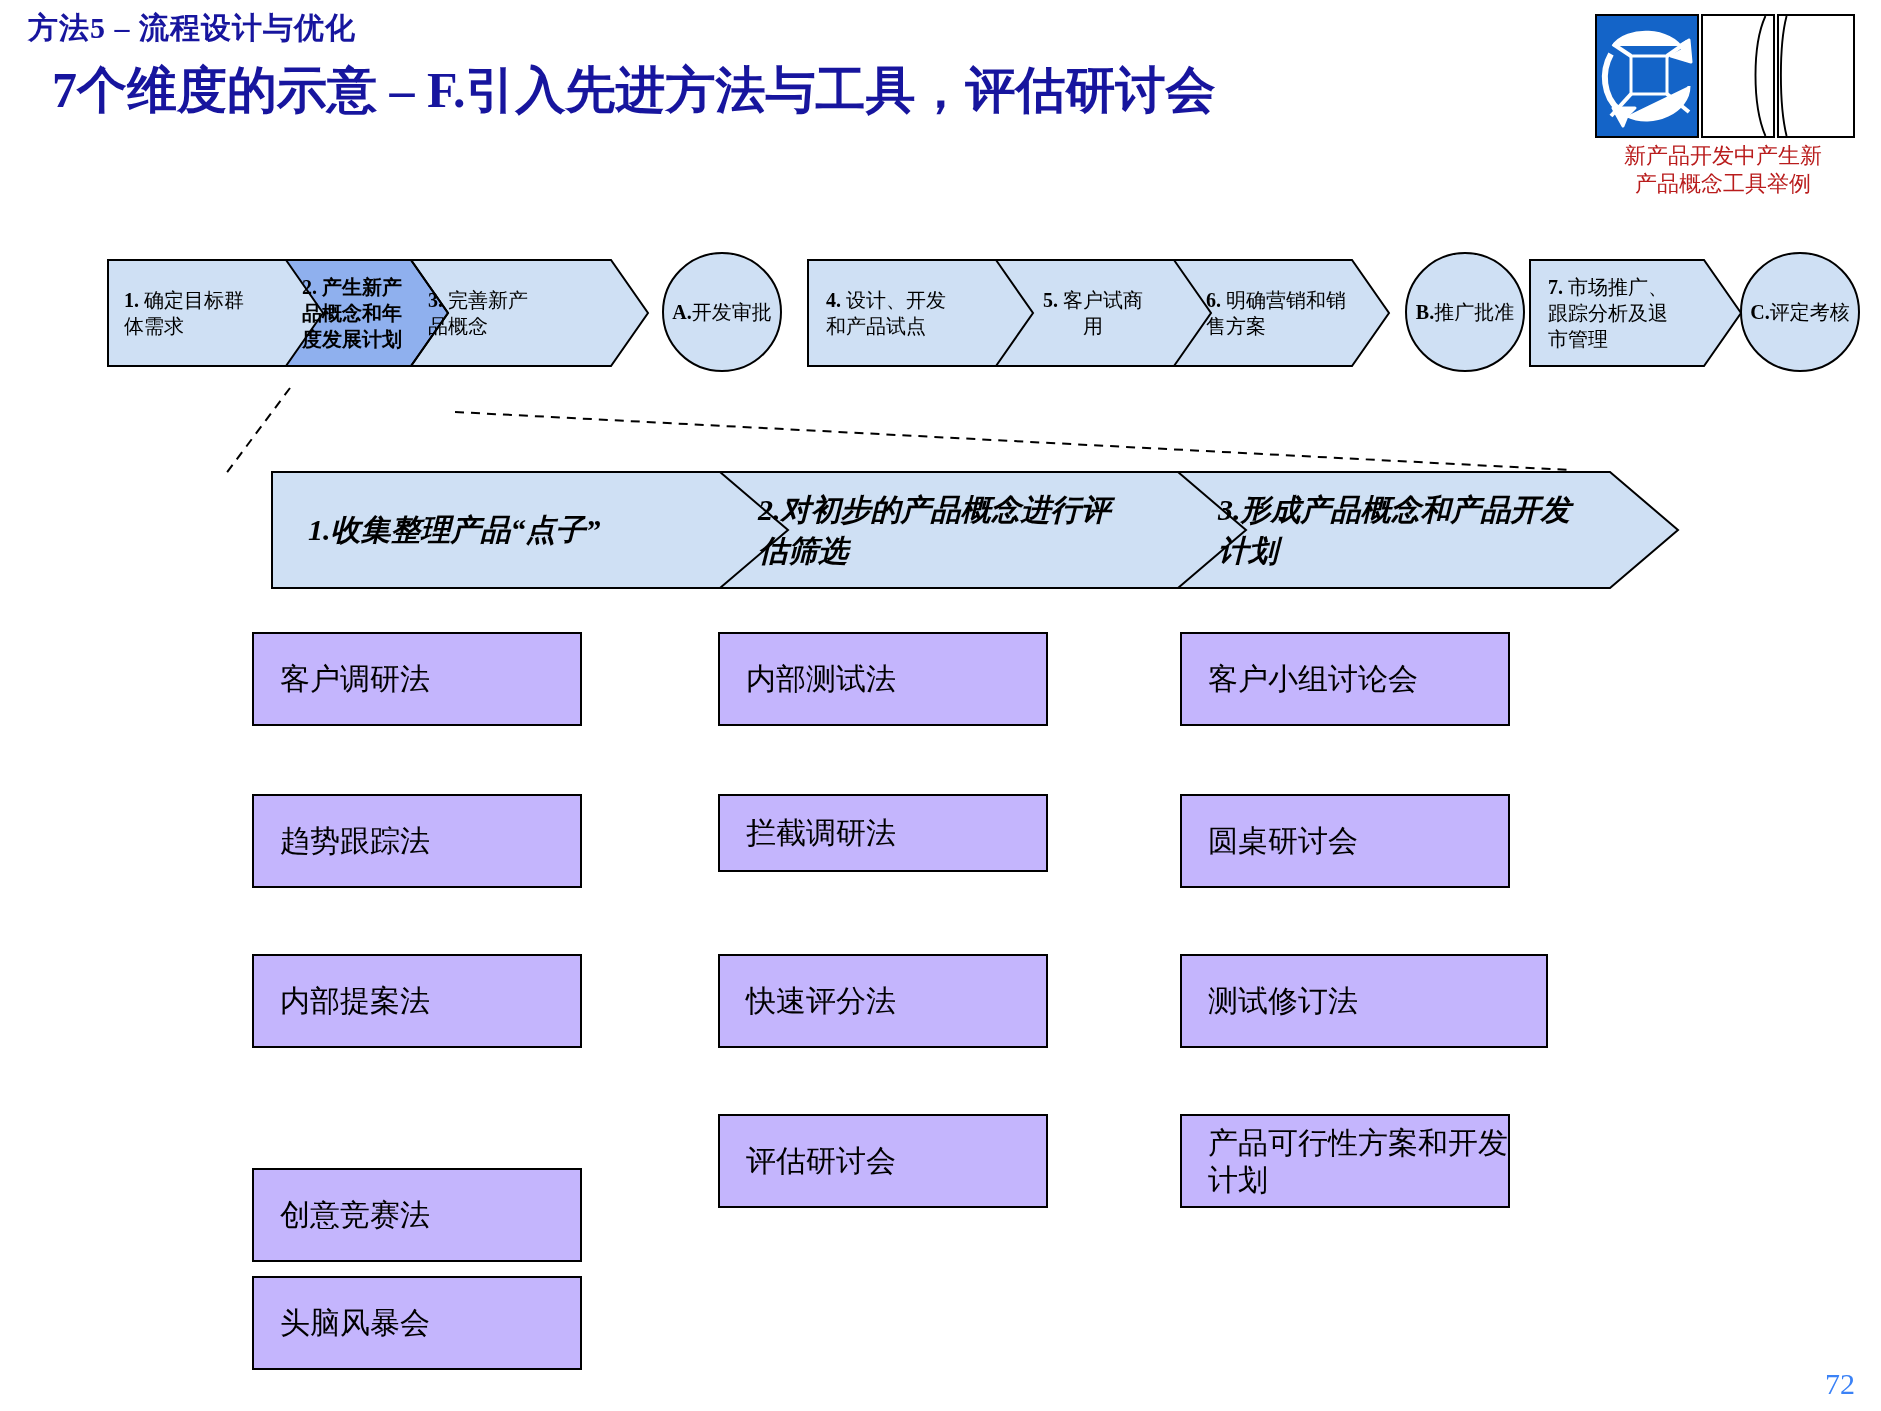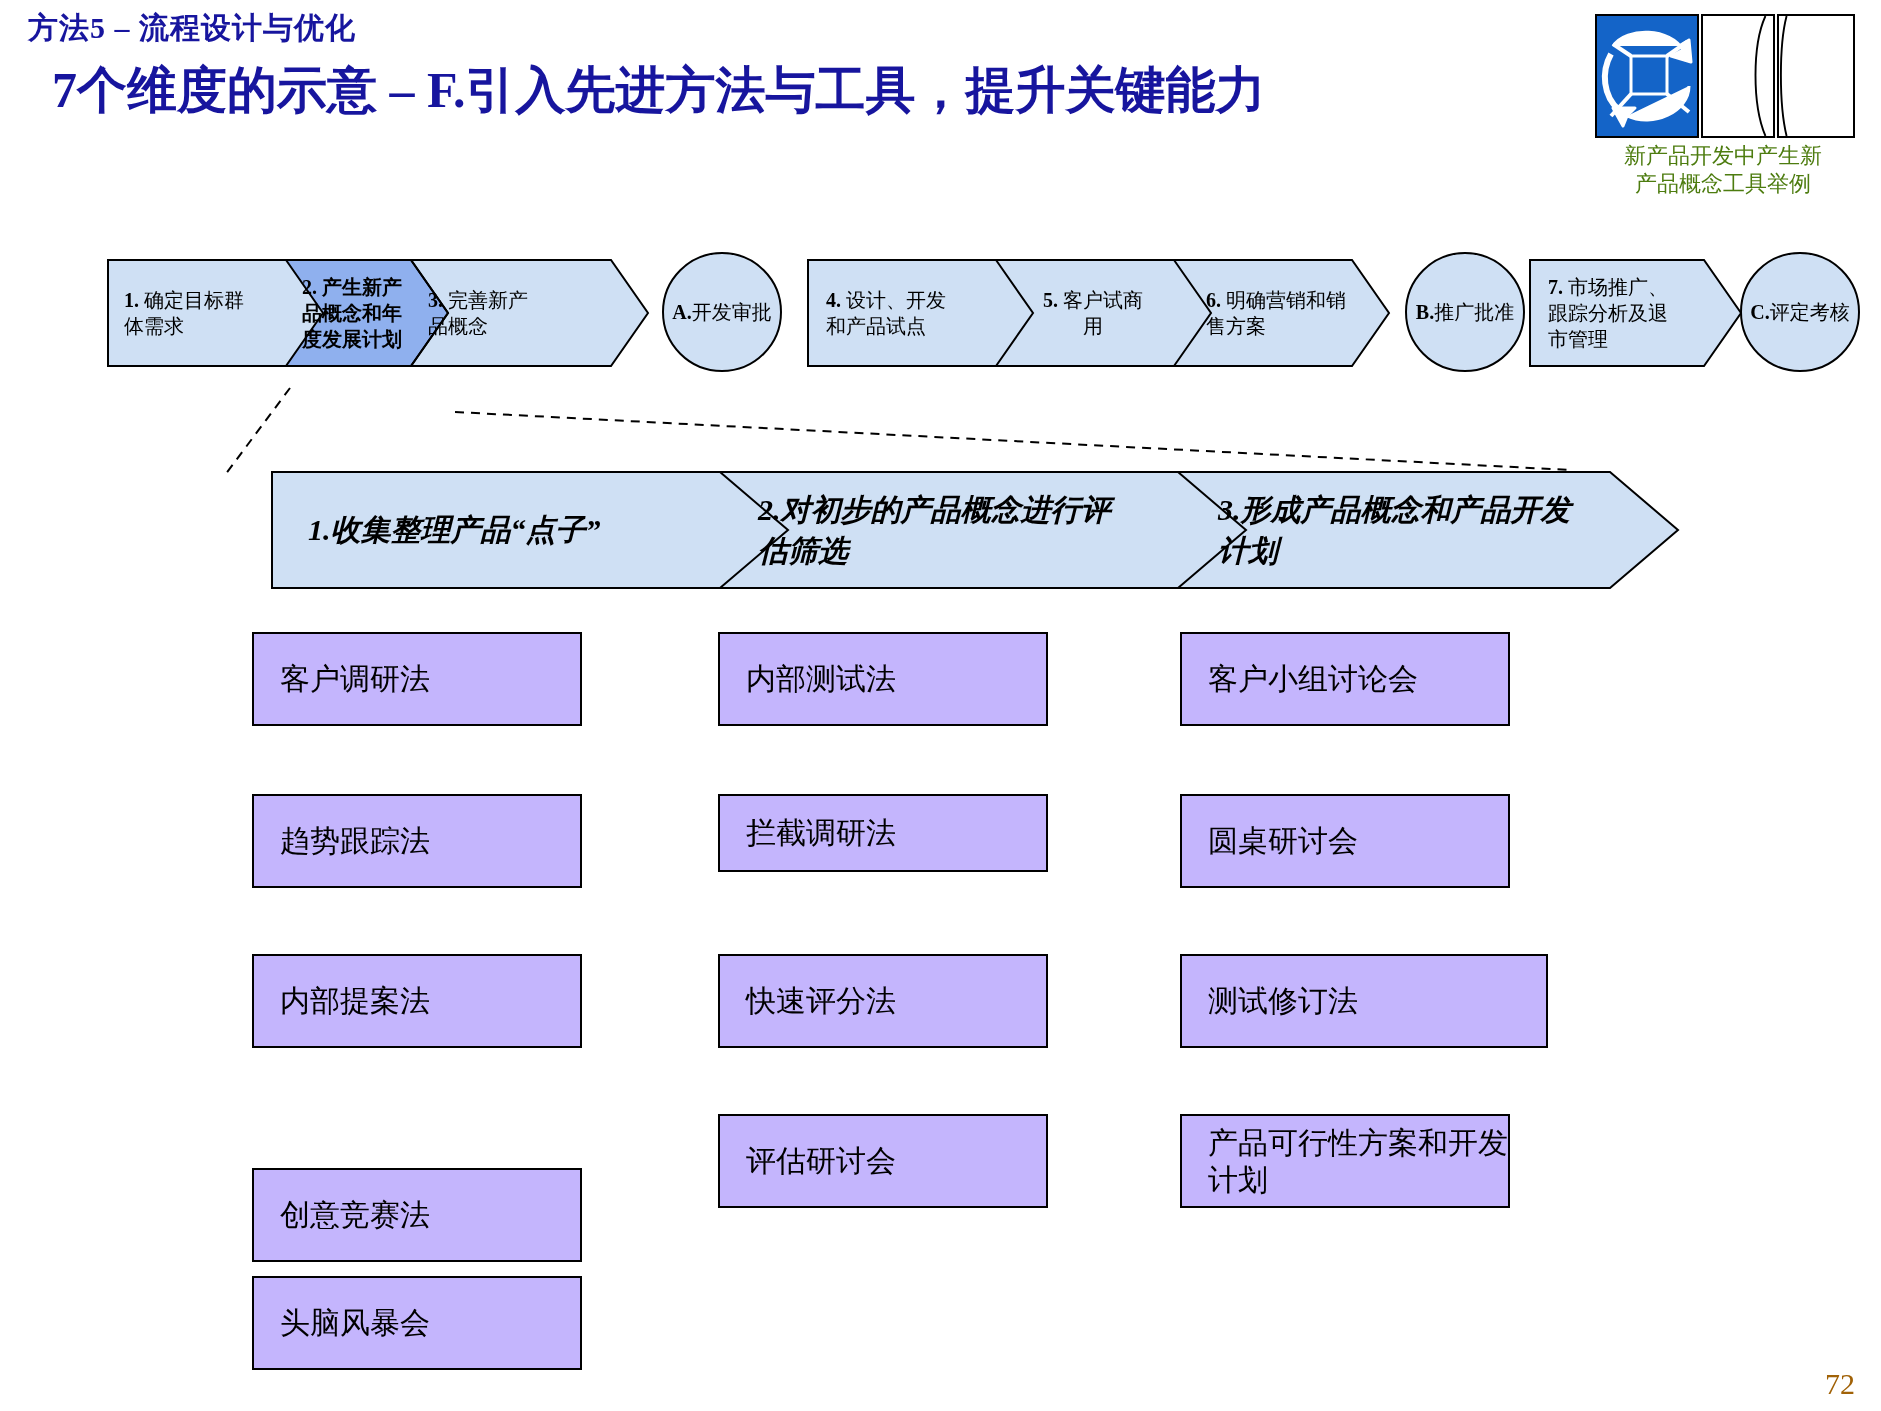--- a/index.html
+++ b/index.html
@@ -67,21 +67,21 @@
   }
   #logo-caption {
     position: absolute;
     left: -8px;
     top: 128px;
     width: 272px;
     text-align: center;
     font-family: Liberation Serif, serif;
     font-size: 22px;
     line-height: 1.25;
-    color: #4d7c0f;
+    color: #b91c1c;
   }
 
   
   #toprow { position: absolute; left: 0; top: 248px; width: 1881px; height: 140px; }
 
   .chev {
     position: absolute;
     box-sizing: border-box;
     font-size: 20px;
     line-height: 1.3;
@@ -150,29 +150,29 @@
     padding-left: 26px;
     line-height: 1.25;
   }
 
   #pagenum {
     position: absolute;
     right: 26px;
     bottom: 10px;
     font-family: "Liberation Serif", serif;
     font-size: 30px;
-    color: #a16207;
+    color: #3b82f6;
     margin-left: 46px;
   }
 </style>
 </head>
 <body>
 
 <div id="kicker">方法5 – 流程设计与优化</div>
-<div id="title">7个维度的示意 – F.引入先进方法与工具，提升关键能力</div>
+<div id="title">7个维度的示意 – F.引入先进方法与工具，评估研讨会</div>
 
 <div id="logo-wrap">
   <div class="logo-box" id="logo-blue">
     <svg id="logo-swirl" viewBox="0 0 104 124">
       <rect x="34" y="40" width="36" height="38" fill="#1464c8" stroke="#ffffff" stroke-width="3"></rect>
       <path d="M16 30 C 30 10, 74 12, 86 34 L 74 40 L 94 46 L 92 24 L 82 30" fill="#ffffff" stroke="#ffffff" stroke-width="3" stroke-linejoin="round"></path>
       <path d="M92 70 C 92 96, 56 112, 30 100 L 38 92 L 16 92 L 26 110 L 30 100" fill="#ffffff" stroke="#ffffff" stroke-width="3" stroke-linejoin="round"></path>
       <path d="M14 38 C 4 56, 6 80, 22 94" fill="none" stroke="#ffffff" stroke-width="6"></path>
       <path d="M34 78 L 14 100" stroke="#ffffff" stroke-width="4"></path>
       <path d="M70 78 L 92 96" stroke="#ffffff" stroke-width="4"></path>

